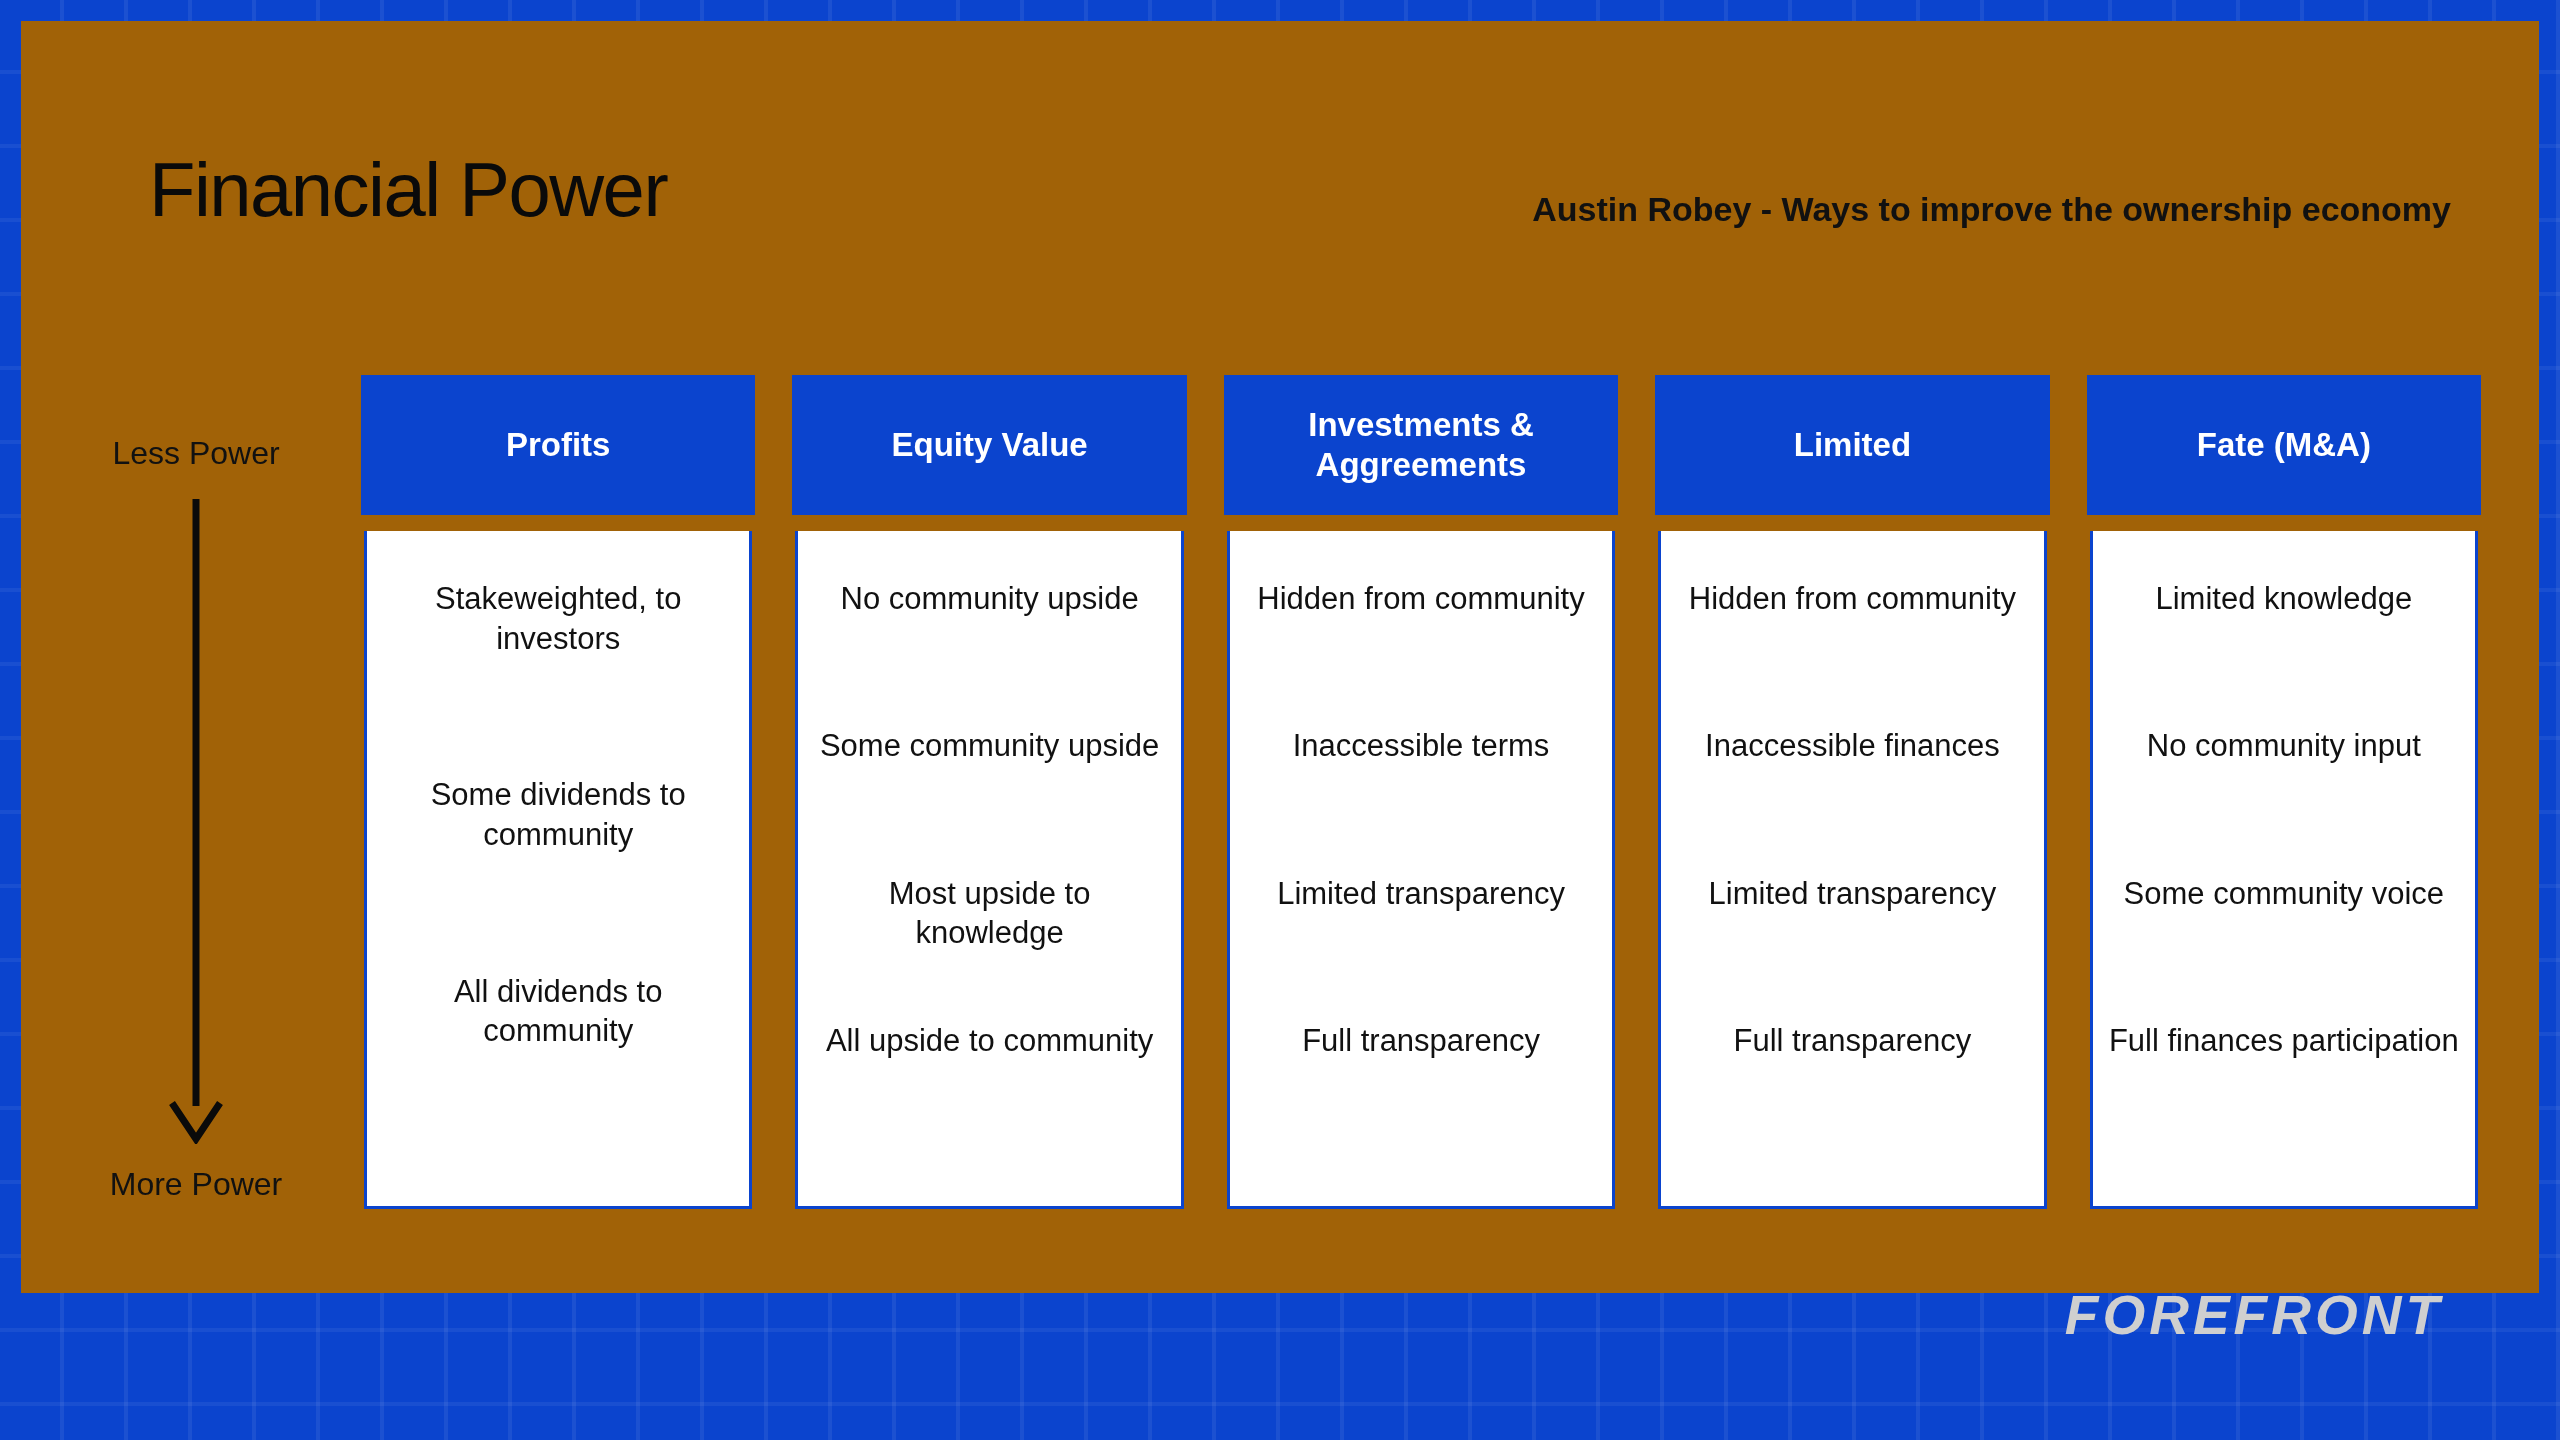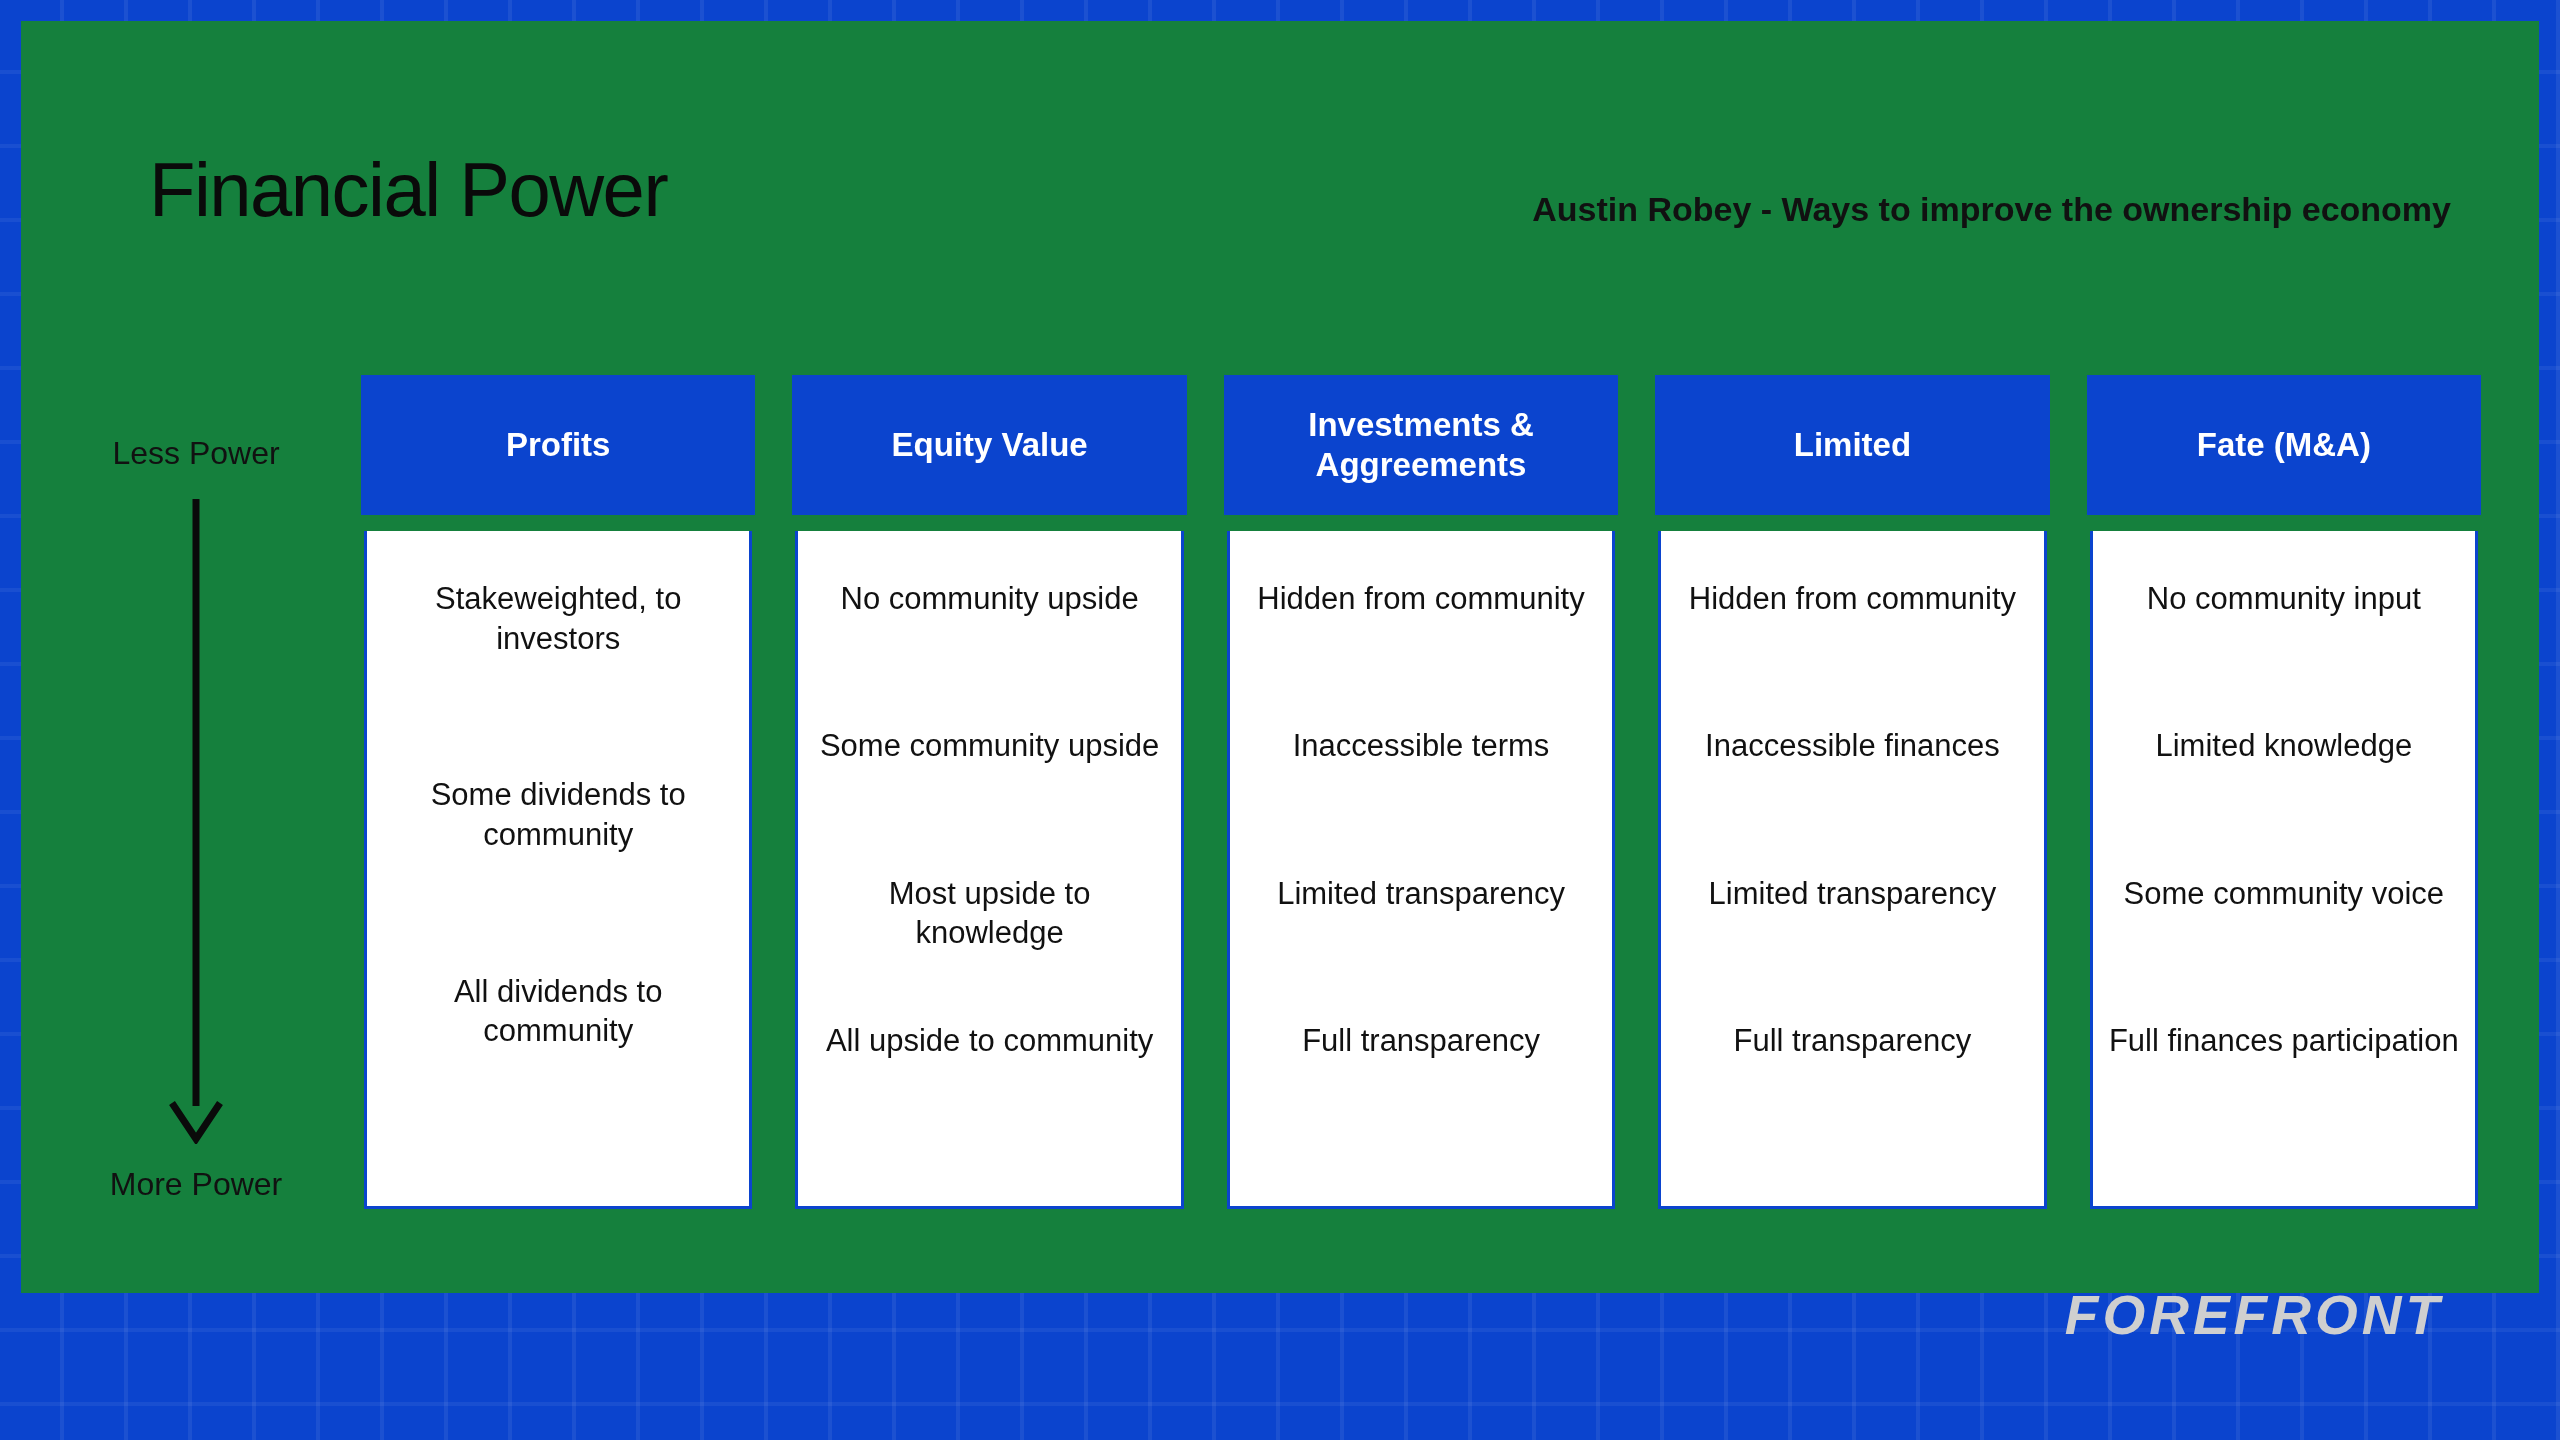--- a/index.html
+++ b/index.html
@@ -42,21 +42,21 @@
     pointer-events: none;
   }
 
   
   #slide-canvas {
     position: absolute;
     left: 21px;
     top: 21px;
     width: 2518px;
     height: 1272px;
-    background: #15803d;
+    background: #a16207;
   }
 
   
   #slide-title {
     position: absolute;
     left: 128px;
     top: 131px;
     font-size: 76px;
     font-weight: 400;
     letter-spacing: -1.5px;
@@ -245,22 +245,22 @@
           <div class="cell">Limited transparency</div>
           <div class="cell">Full transparency</div>
         </div>
       </div>
 
       <div class="column">
         <div class="column-header">
           <div class="column-header-label">Fate (M&amp;A)</div>
         </div>
         <div class="column-body">
+          <div class="cell">Limited knowledge</div>
           <div class="cell">No community input</div>
-          <div class="cell">Limited knowledge</div>
           <div class="cell">Some community voice</div>
           <div class="cell">Full finances participation</div>
         </div>
       </div>
 
     </div>
 
     <div id="forefront-logo">FOREFRONT</div>
 
   </div>

